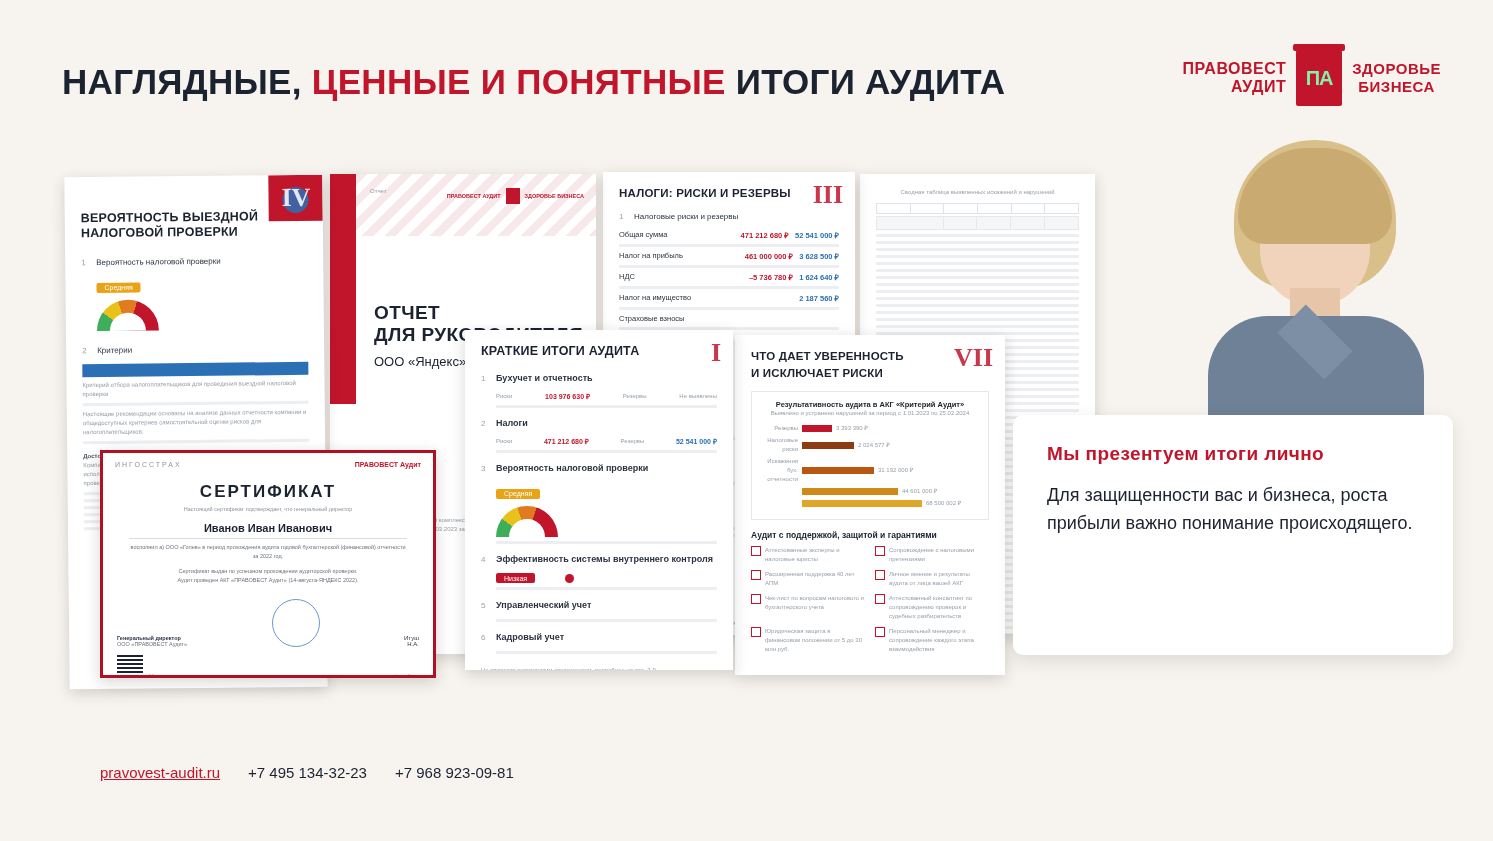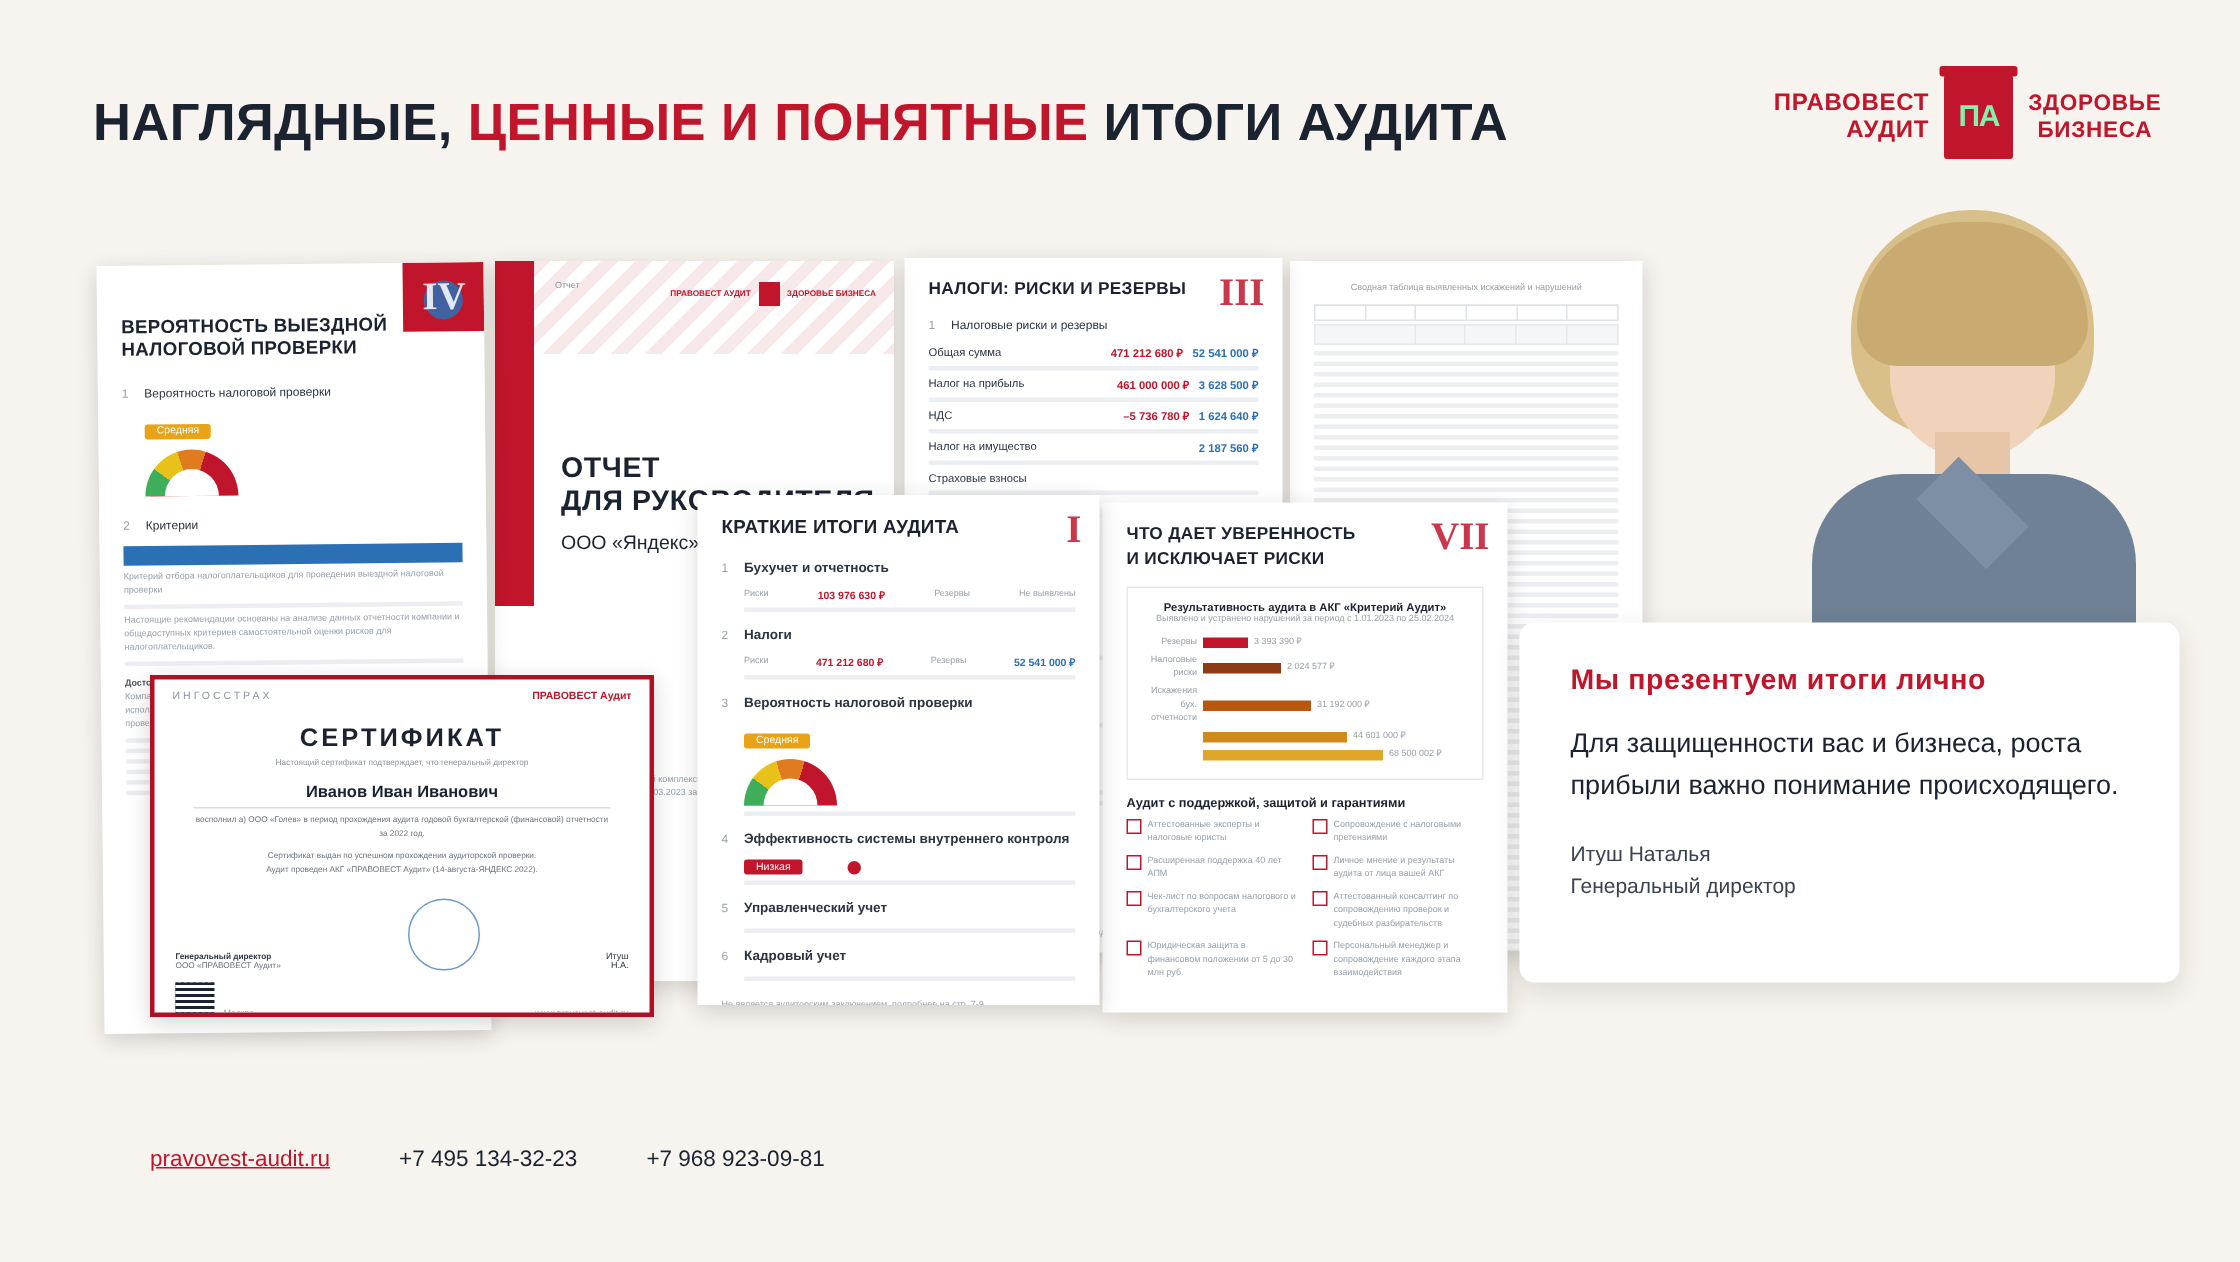--- a/index.html
+++ b/index.html
@@ -144,21 +144,21 @@
   .card{
     position:absolute;right:40px;top:415px;width:440px;height:240px;
     background:#fff;border-radius:10px;box-shadow:0 6px 18px rgba(40,30,20,.12);
     padding:28px 34px;box-sizing:border-box;
   }
   .card h3{margin:0 0 16px 0;font-size:19px;color:#c0152b;font-weight:bold;letter-spacing:.4px;}
   .card p{margin:0;font-size:18px;line-height:28px;color:#1b2230;}
   .card .sign{margin-top:22px;font-size:14px;line-height:21px;color:#3a4250;}
 
   
-  .footer{position:absolute;left:100px;bottom:60px;display:flex;align-items:center;gap:46px;}
+  .footer{position:absolute;left:100px;bottom:60px;display:flex;align-items:center;gap:28px;}
   .footer .site{color:#c0152b;font-size:15px;}
   .footer .tel{color:#1b2230;font-size:15px;}
 </style>
 </head>
 <body>
 
 <div class="slide">
 
   <div class="title">
     <span>НАГЛЯДНЫЕ, </span><span class="accent">ЦЕННЫЕ И ПОНЯТНЫЕ</span><span> ИТОГИ АУДИТА</span>
@@ -557,24 +557,20 @@
     <div class="p-collar"></div>
     <div class="p-arm"></div>
     <div class="p-arm2"></div>
     <div class="p-hand"></div>
     <div class="p-hand2"></div>
   </div>
 
   <div class="card">
     <h3>Мы презентуем итоги лично</h3>
     <p>Для защищенности вас и бизнеса, роста прибыли важно понимание происходящего.</p>
-    <div class="sign">
-      <div>Итуш Наталья</div>
-      <div>Генеральный директор</div>
-    </div>
   </div>
 
   <div class="footer">
     <a class="site" href="#">pravovest-audit.ru</a>
     <span class="tel">+7 495 134-32-23</span>
     <span class="tel">+7 968 923-09-81</span>
   </div>
 
 </div>
 

